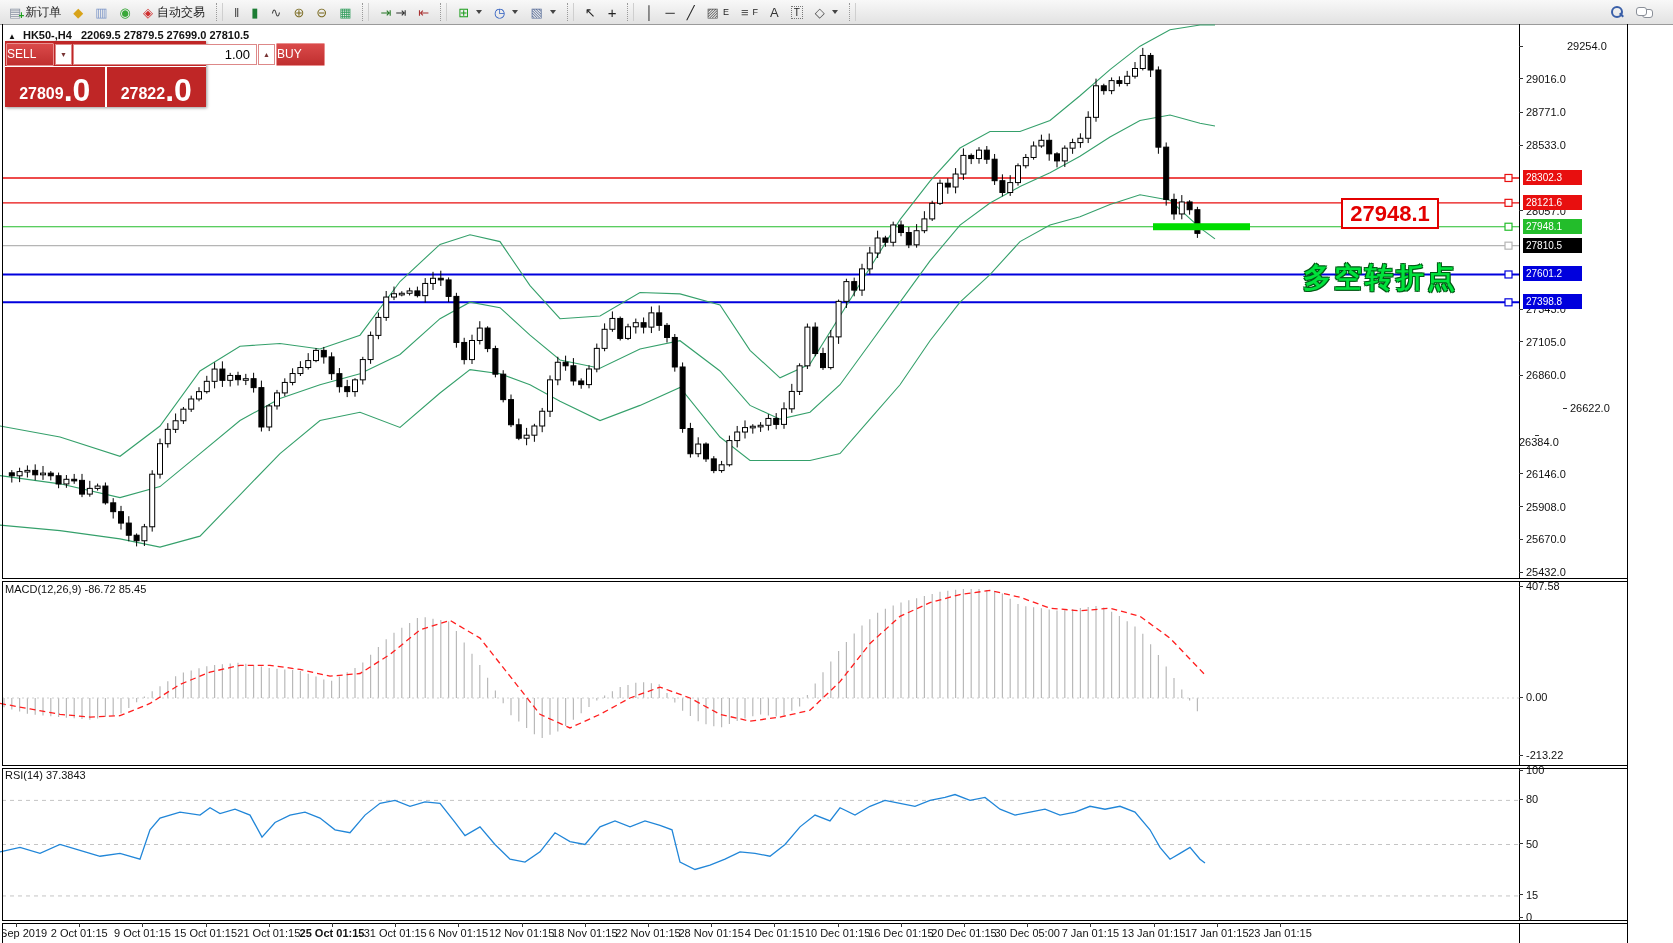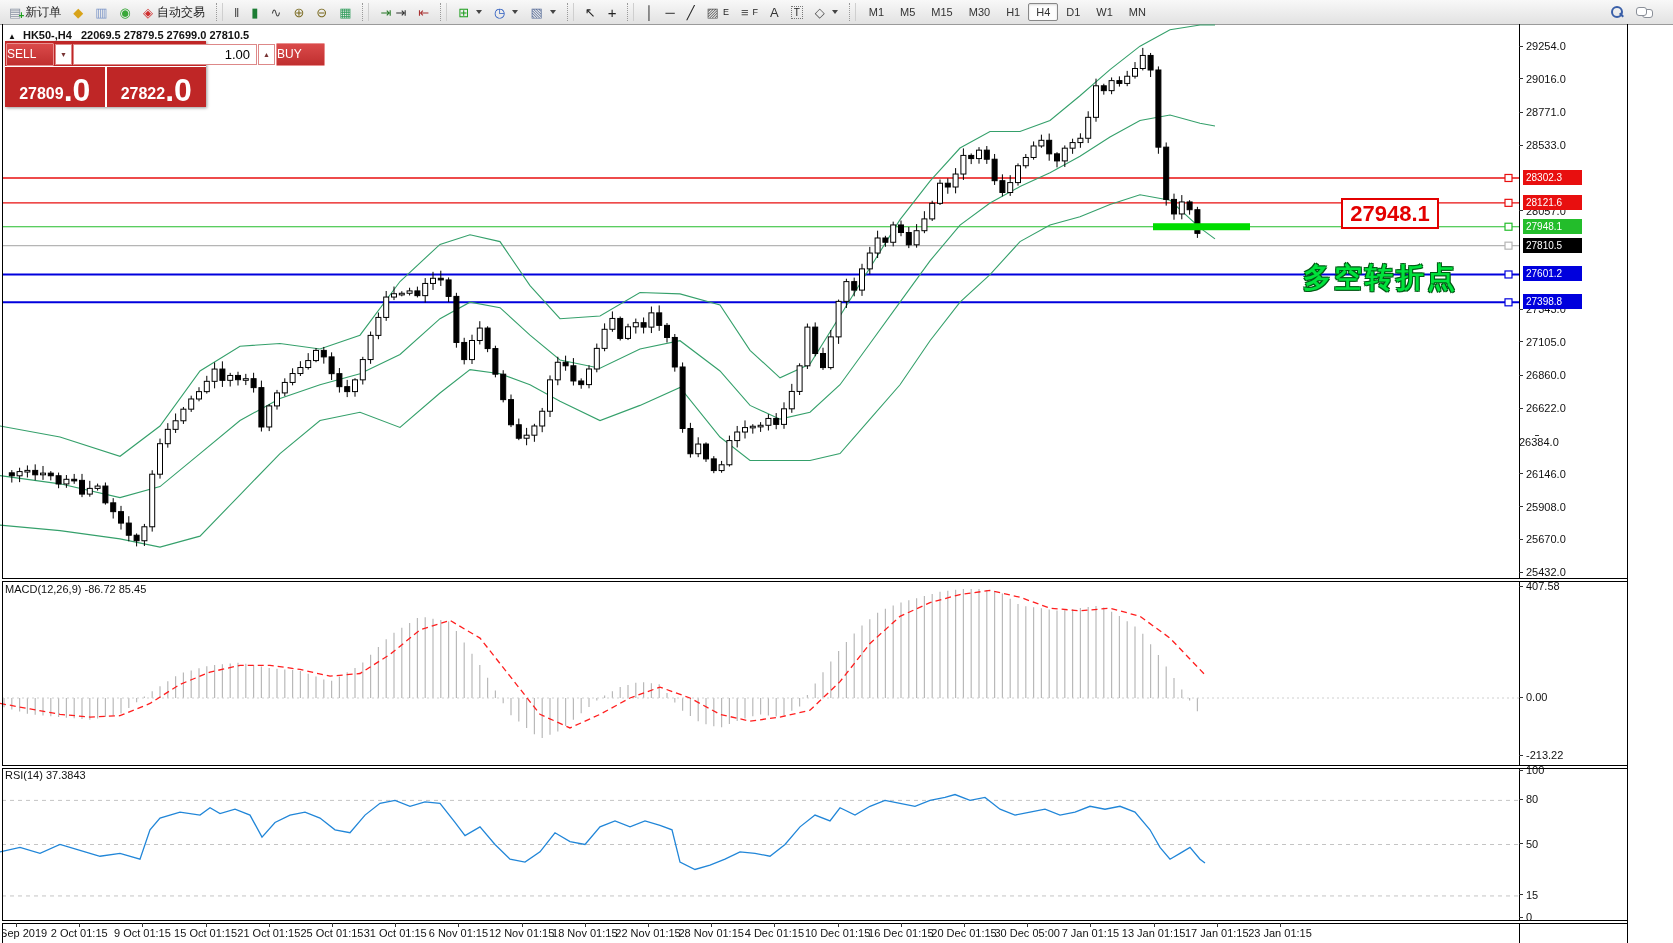--- a/index.html
+++ b/index.html
@@ -157,31 +157,20 @@
       </div>
     <div class="tb-btn">
         <span class="boxT">T</span>
       </div>
     <div class="tb-btn">
         <span class="tb-ico" style="color:#444">◇</span>
         <span class="dd"></span>
       </div>
   </div>
   <div class="tb-sep"></div>
-  <div class="tb-group" id="tf-group">
-      <div class="tf-btn">M1</div>
-      <div class="tf-btn">M5</div>
-      <div class="tf-btn">M15</div>
-      <div class="tf-btn">M30</div>
-      <div class="tf-btn">H1</div>
-      <div class="tf-btn active">H4</div>
-      <div class="tf-btn">D1</div>
-      <div class="tf-btn">W1</div>
-      <div class="tf-btn">MN</div>
-    </div>
   <div style="flex:1"></div>
   <div class="tb-group" style="margin-right:12px">
     <div class="tb-btn">
         <span class="cs-ico">
           <span class="circ"></span>
           <span class="tail"></span>
         </span>
       </div>
     <div class="tb-btn">
         <span class="chat-ico">
@@ -728,21 +717,21 @@
   </div>
 </div>
 
 <div class="ind-label" style="top:583px">MACD(12,26,9) -86.72 85.45</div>
 <div class="ind-label" style="top:769px">RSI(14) 37.3843</div>
 
 <div class="callout">27948.1</div>
 <div class="cn-note">多空转折点</div>
 
 <div id="price-axis">
-    <div class="ptick" style="top: 16px;">
+    <div class="ptick" style="top: 16px; gap: 41px;">
       <span class="dash"></span>
       <span>29254.0</span>
     </div>
     <div class="ptick" style="top: 48.7559px;">
       <span class="dash"></span>
       <span>29016.0</span>
     </div>
     <div class="ptick" style="top: 82.4753px;">
       <span class="dash"></span>
       <span>28771.0</span>
@@ -760,21 +749,21 @@
       <span>27343.0</span>
     </div>
     <div class="ptick" style="top: 311.767px;">
       <span class="dash"></span>
       <span>27105.0</span>
     </div>
     <div class="ptick" style="top: 345.486px;">
       <span class="dash"></span>
       <span>26860.0</span>
     </div>
-    <div class="ptick" style="top: 378.242px;">
+    <div class="ptick" style="top: 378.242px; margin-left: 44px;">
       <span class="dash"></span>
       <span>26622.0</span>
     </div>
     <div class="ptick" style="top: 410.998px; flex-direction: column;">
       <span class="dash"></span>
       <span>26384.0</span>
     </div>
     <div class="ptick" style="top: 443.754px;">
       <span class="dash"></span>
       <span>26146.0</span>
@@ -834,21 +823,21 @@
     <span class="tlabel" style="left: -31px;">25 Sep 2019</span>
     <span class="ttick" style="left: 14px;"></span>
     <span class="tlabel" style="left: 32.2px;">2 Oct 01:15</span>
     <span class="ttick" style="left: 77.2px;"></span>
     <span class="tlabel" style="left: 95.4px;">9 Oct 01:15</span>
     <span class="ttick" style="left: 140.4px;"></span>
     <span class="tlabel" style="left: 158.6px;">15 Oct 01:15</span>
     <span class="ttick" style="left: 203.6px;"></span>
     <span class="tlabel" style="left: 221.8px;">21 Oct 01:15</span>
     <span class="ttick" style="left: 266.8px;"></span>
-    <span class="tlabel" style="left: 285px;">25 Oct 01:15</span>
+    <span class="tlabel" style="left: 285px; font-weight: bold;">25 Oct 01:15</span>
     <span class="ttick" style="left: 330px;"></span>
     <span class="tlabel" style="left: 348.2px;">31 Oct 01:15</span>
     <span class="ttick" style="left: 393.2px;"></span>
     <span class="tlabel" style="left: 411.4px;">6 Nov 01:15</span>
     <span class="ttick" style="left: 456.4px;"></span>
     <span class="tlabel" style="left: 474.6px;">12 Nov 01:15</span>
     <span class="ttick" style="left: 519.6px;"></span>
     <span class="tlabel" style="left: 537.8px;">18 Nov 01:15</span>
     <span class="ttick" style="left: 582.8px;"></span>
     <span class="tlabel" style="left: 601px;">22 Nov 01:15</span>

